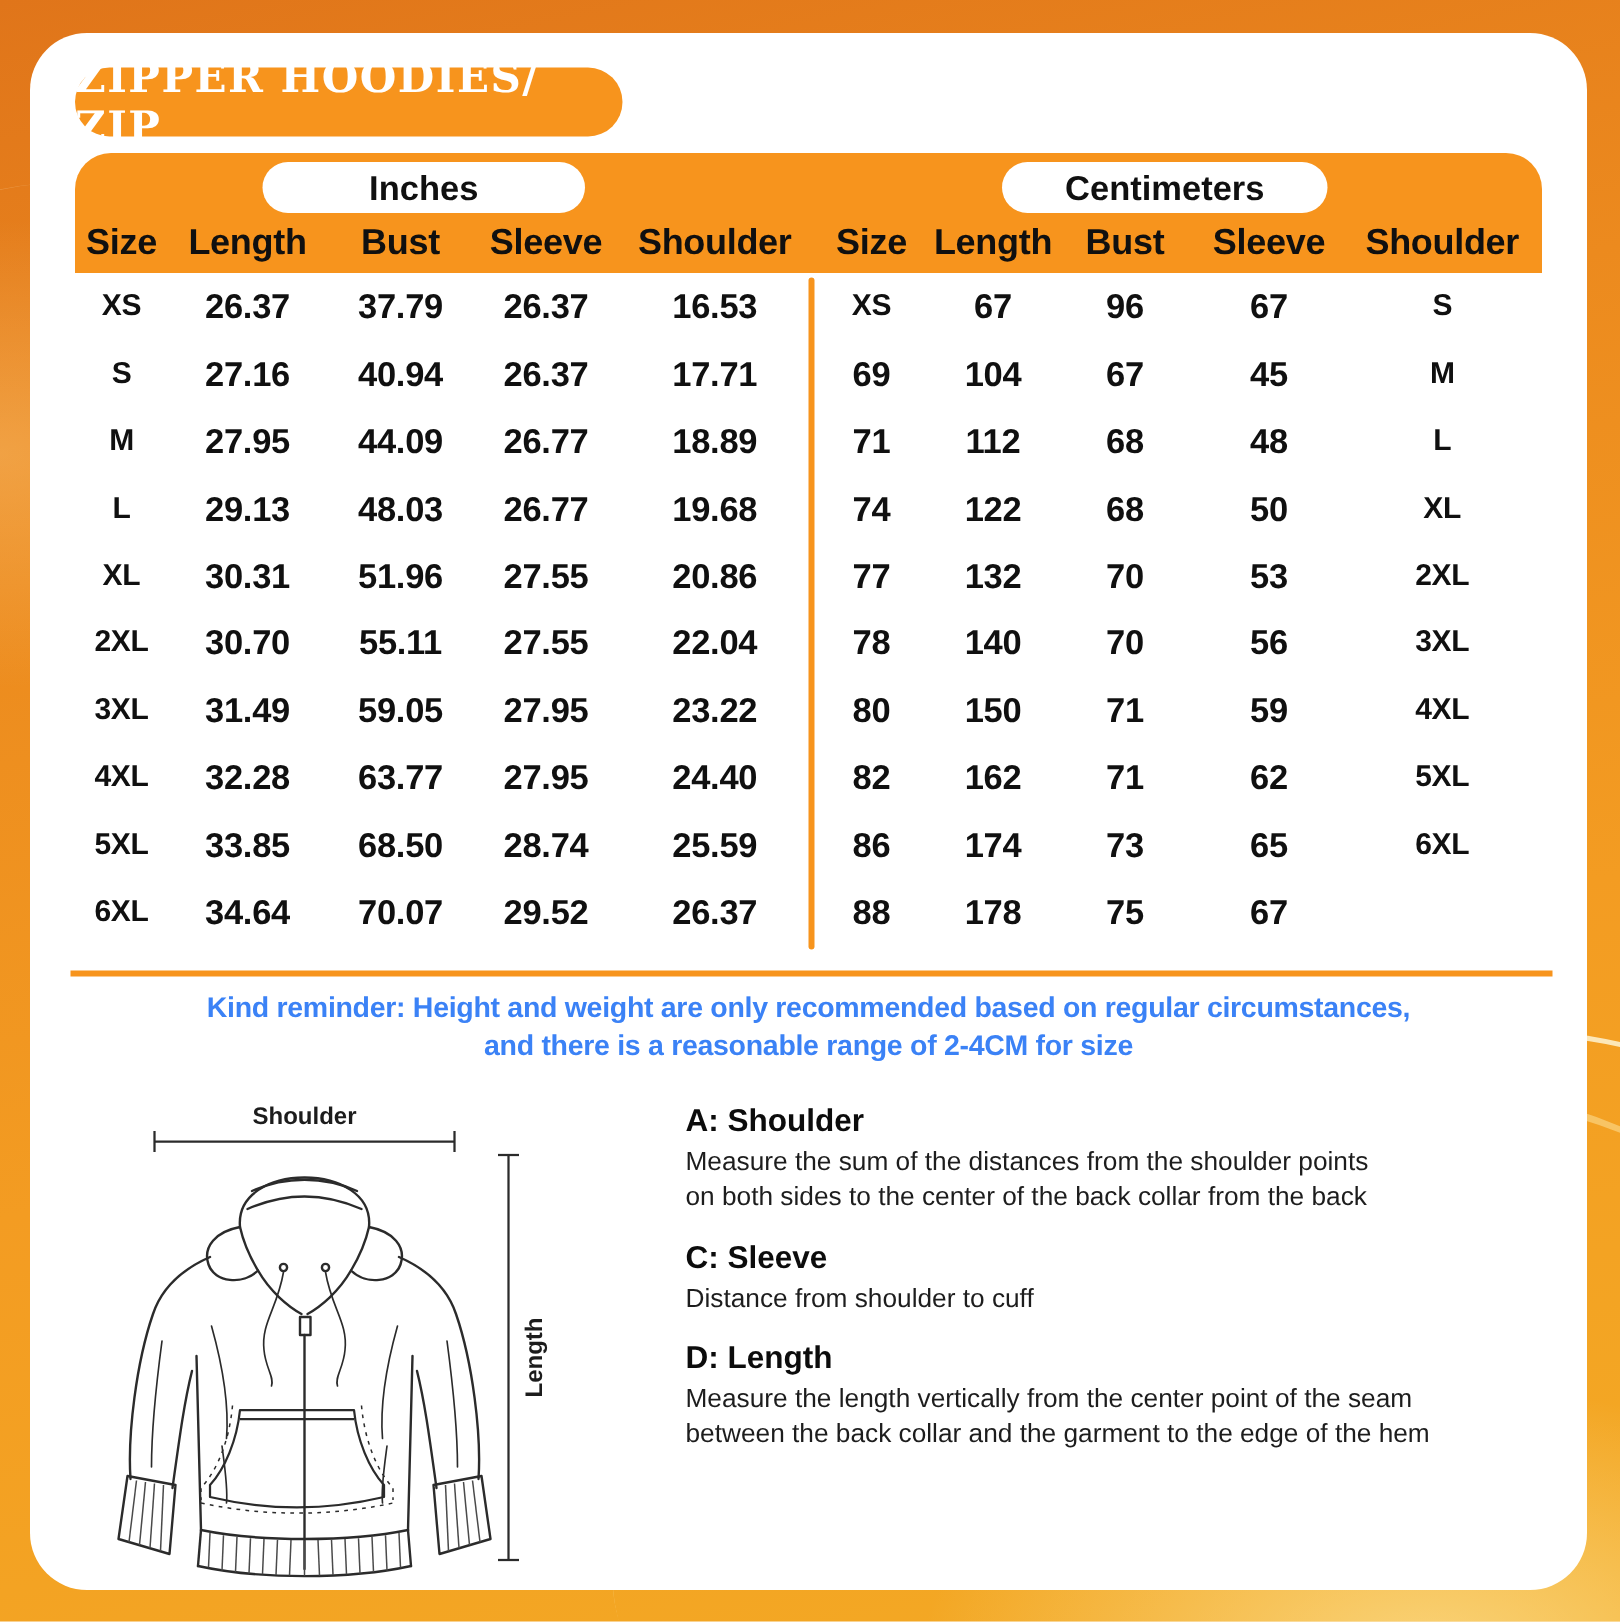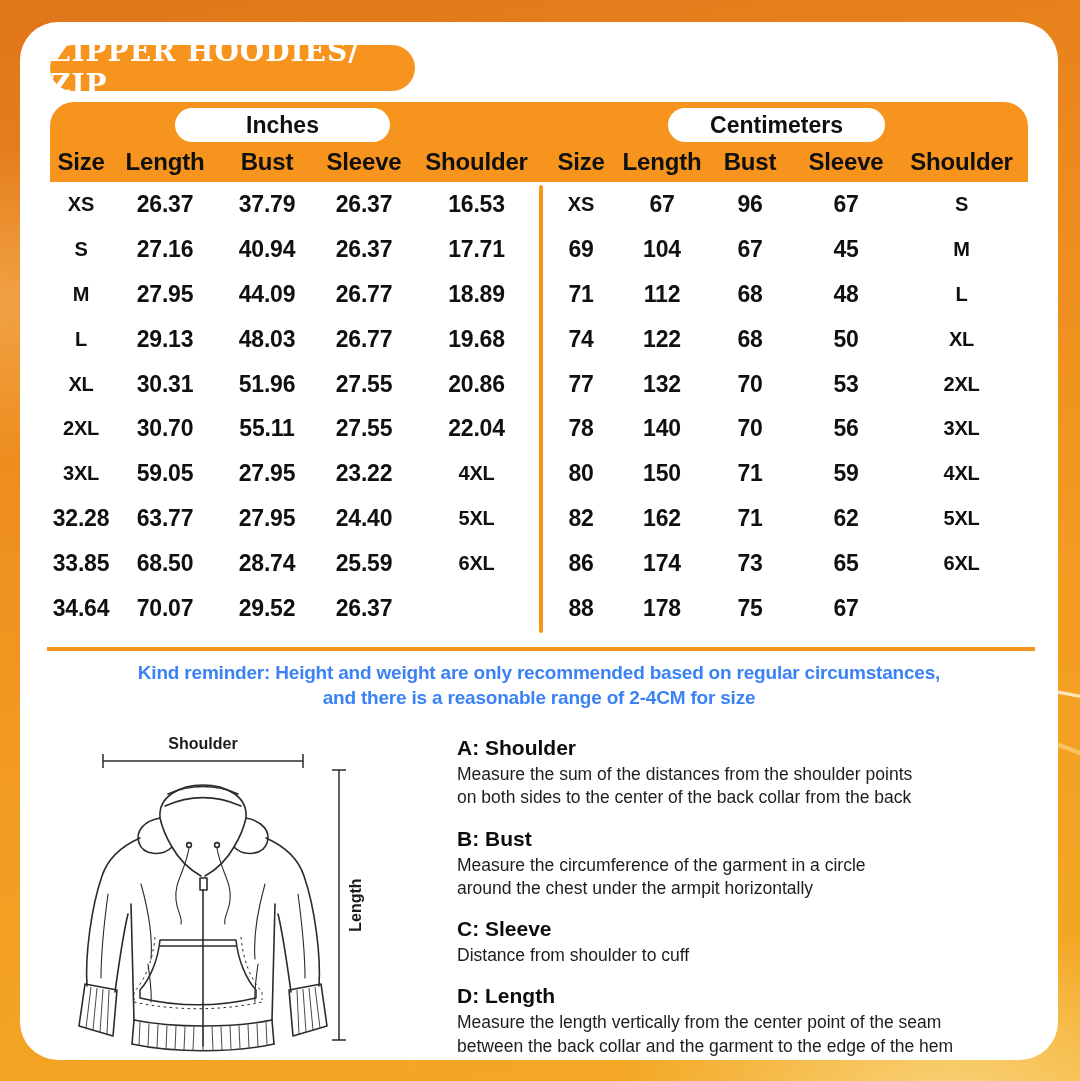--- a/index.html
+++ b/index.html
@@ -116,20 +116,21 @@
       <div class="cell">30.31</div>
       <div class="cell">51.96</div>
       <div class="cell">27.55</div>
       <div class="cell">20.86</div>
       <div class="cell size-cell">2XL</div>
       <div class="cell">30.70</div>
       <div class="cell">55.11</div>
       <div class="cell">27.55</div>
       <div class="cell">22.04</div>
       <div class="cell size-cell">3XL</div>
+      <div class="cell">31.49</div>
       <div class="cell">59.05</div>
       <div class="cell">27.95</div>
       <div class="cell">23.22</div>
       <div class="cell size-cell">4XL</div>
       <div class="cell">32.28</div>
       <div class="cell">63.77</div>
       <div class="cell">27.95</div>
       <div class="cell">24.40</div>
       <div class="cell size-cell">5XL</div>
       <div class="cell">33.85</div>
@@ -307,25 +308,20 @@
     </svg>
   </div>
 
   <div class="guide">
     <div class="guide-block">
       <h3>A: Shoulder</h3>
       <p>Measure the sum of the distances from the shoulder points
 on both sides to the center of the back collar from the back</p>
     </div>
     <div class="guide-block">
-      <h3>B: Bust</h3>
-      <p>Measure the circumference of the garment in a circle
-around the chest under the armpit horizontally</p>
-    </div>
-    <div class="guide-block">
       <h3>C: Sleeve</h3>
       <p>Distance from shoulder to cuff</p>
     </div>
     <div class="guide-block">
       <h3>D: Length</h3>
       <p>Measure the length vertically from the center point of the seam
 between the back collar and the garment to the edge of the hem</p>
     </div>
   </div>
 

